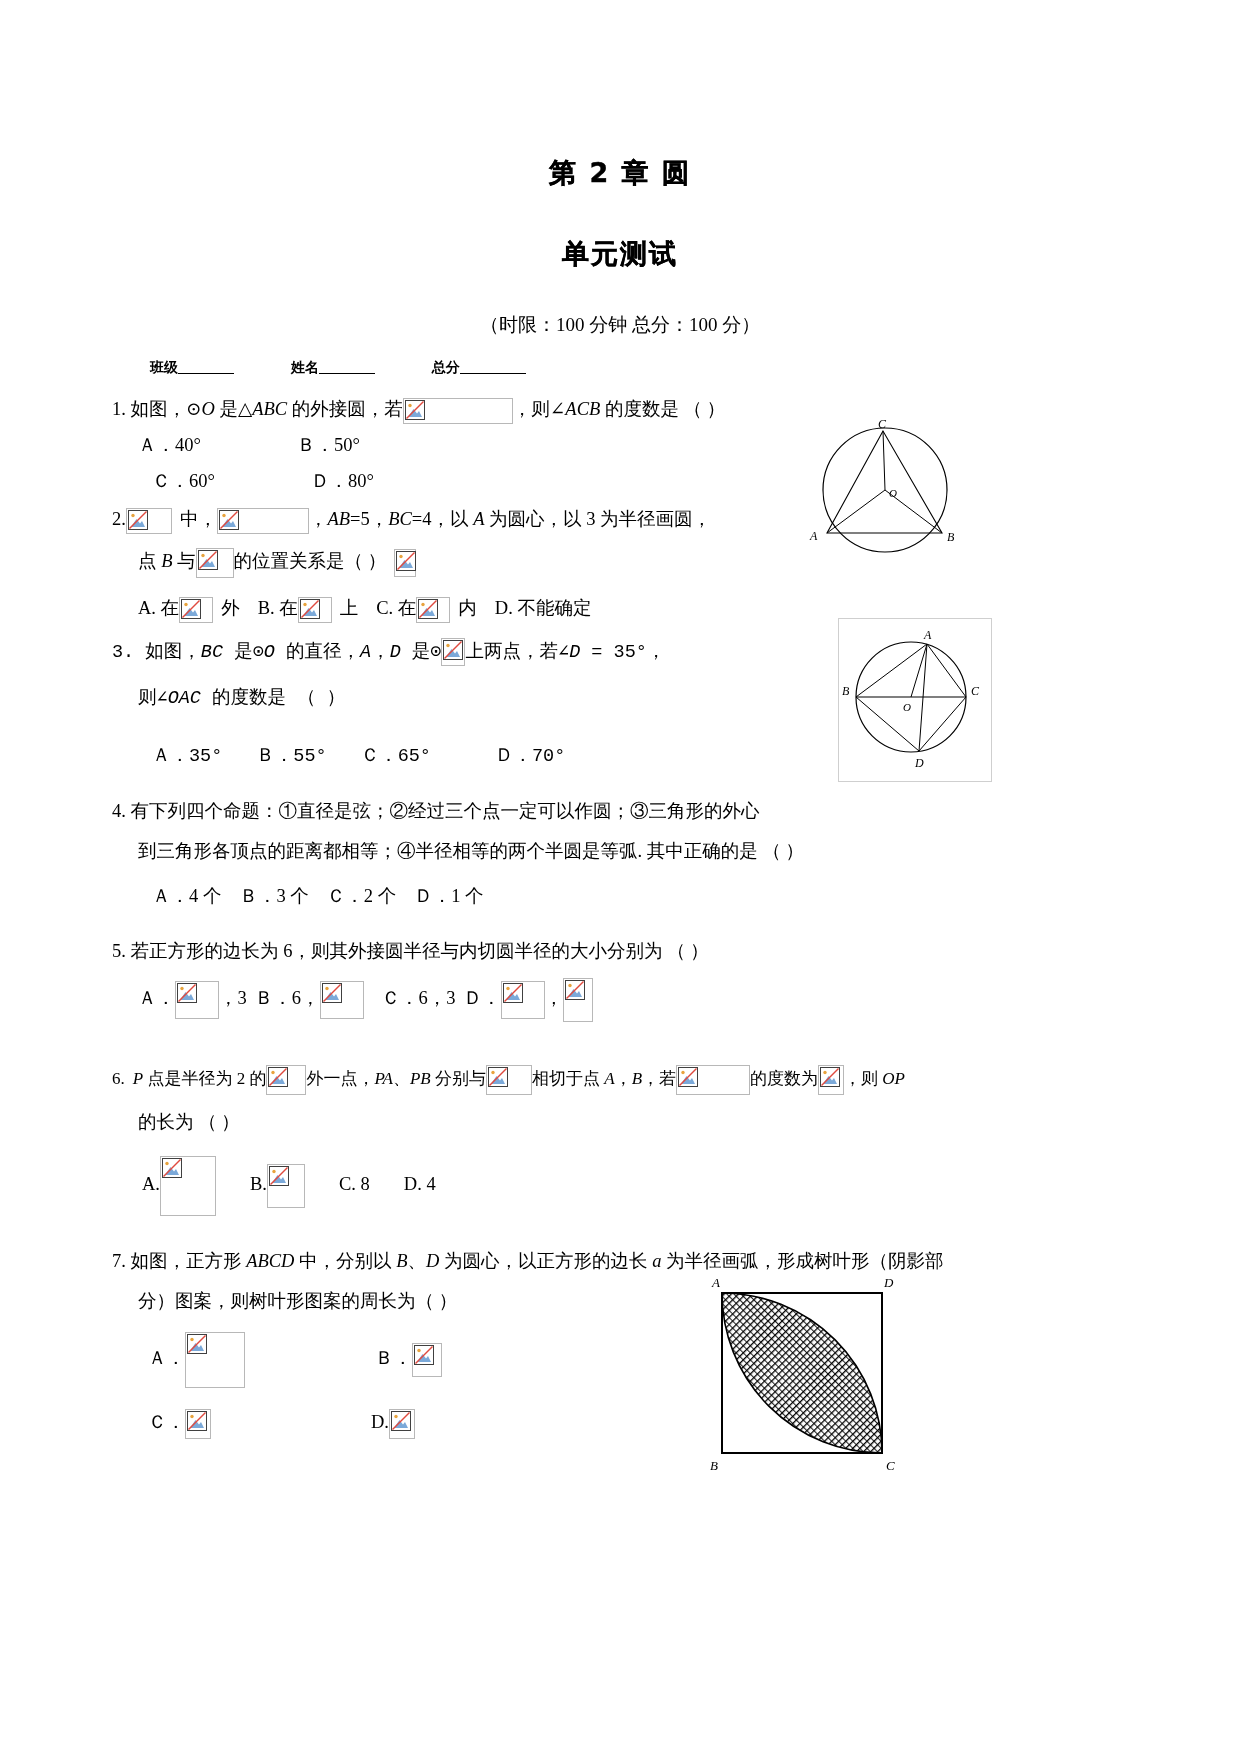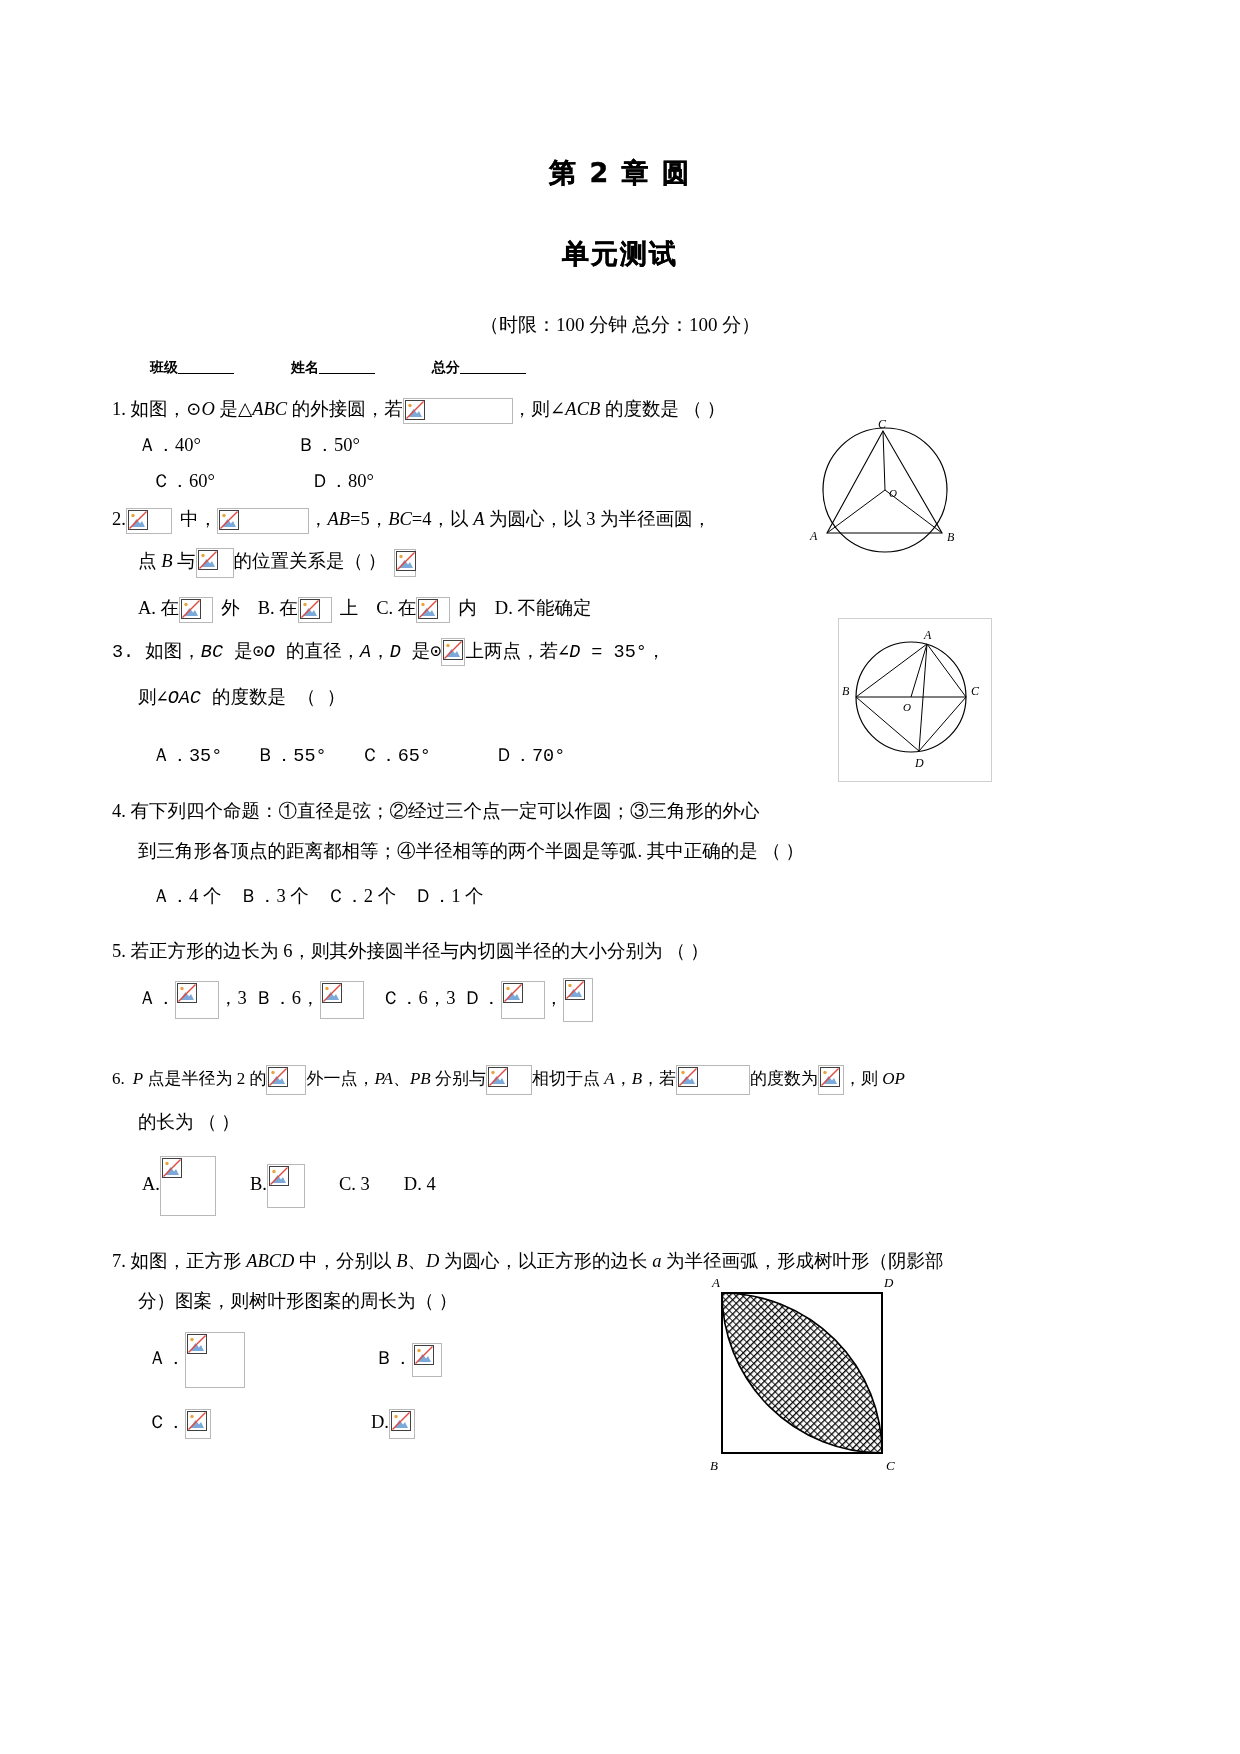--- a/index.html
+++ b/index.html
@@ -285,21 +285,21 @@
         <span class="opt"><span>A.</span><span class="brokenimg" style="width:56px;height:60px;"><svg class="glyph" viewBox="0 0 20 20">
                 <rect x="0.5" y="0.5" width="19" height="19" fill="#fff" stroke="#404040" stroke-width="1"></rect>
                 <circle cx="5" cy="5.5" r="1.7" fill="#E8A33D"></circle>
                 <path d="M3 17 L8.5 9 L12 13.5 L14 11 L17 17 Z" fill="#7BA9D9"></path>
                 <line x1="1.5" y1="18.5" x2="18.5" y2="1.5" stroke="#E04A3F" stroke-width="1.4"></line>
               </svg></span></span><span class="sp3"></span><span class="opt"><span>B.</span><span class="brokenimg" style="width:38px;height:44px;"><svg class="glyph" viewBox="0 0 20 20">
                 <rect x="0.5" y="0.5" width="19" height="19" fill="#fff" stroke="#404040" stroke-width="1"></rect>
                 <circle cx="5" cy="5.5" r="1.7" fill="#E8A33D"></circle>
                 <path d="M3 17 L8.5 9 L12 13.5 L14 11 L17 17 Z" fill="#7BA9D9"></path>
                 <line x1="1.5" y1="18.5" x2="18.5" y2="1.5" stroke="#E04A3F" stroke-width="1.4"></line>
-              </svg></span></span><span class="sp3"></span><span class="opt">C. 3</span><span class="sp3"></span><span class="opt">D. 4</span>
+              </svg></span></span><span class="sp3"></span><span class="opt">C. 8</span><span class="sp3"></span><span class="opt">D. 4</span>
       </span>
     </div>
 
     <div class="q" style="margin-top:22px;">
       <span class="qline">
         <span>7.</span>
         <span>如图，正方形 </span><i>ABCD</i><span> 中，分别以 </span><i>B</i><span>、</span><i>D</i><span> 为圆心，以正方形的边长 </span><i>a</i><span> 为半径画弧，形成树叶形（阴影部</span>
       </span>
       <span class="qline indent" style="line-height:44px;">
         <span>分）图案，则树叶形图案的周长为（ ）</span>

